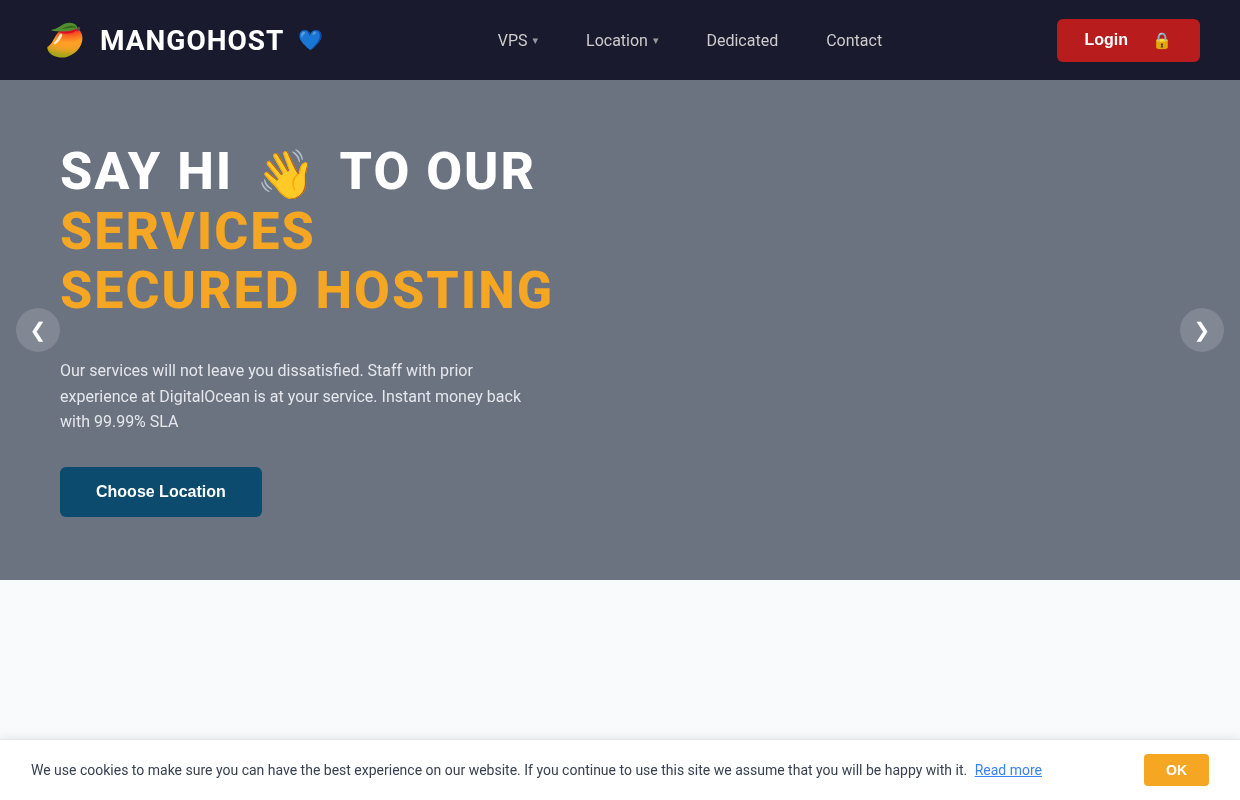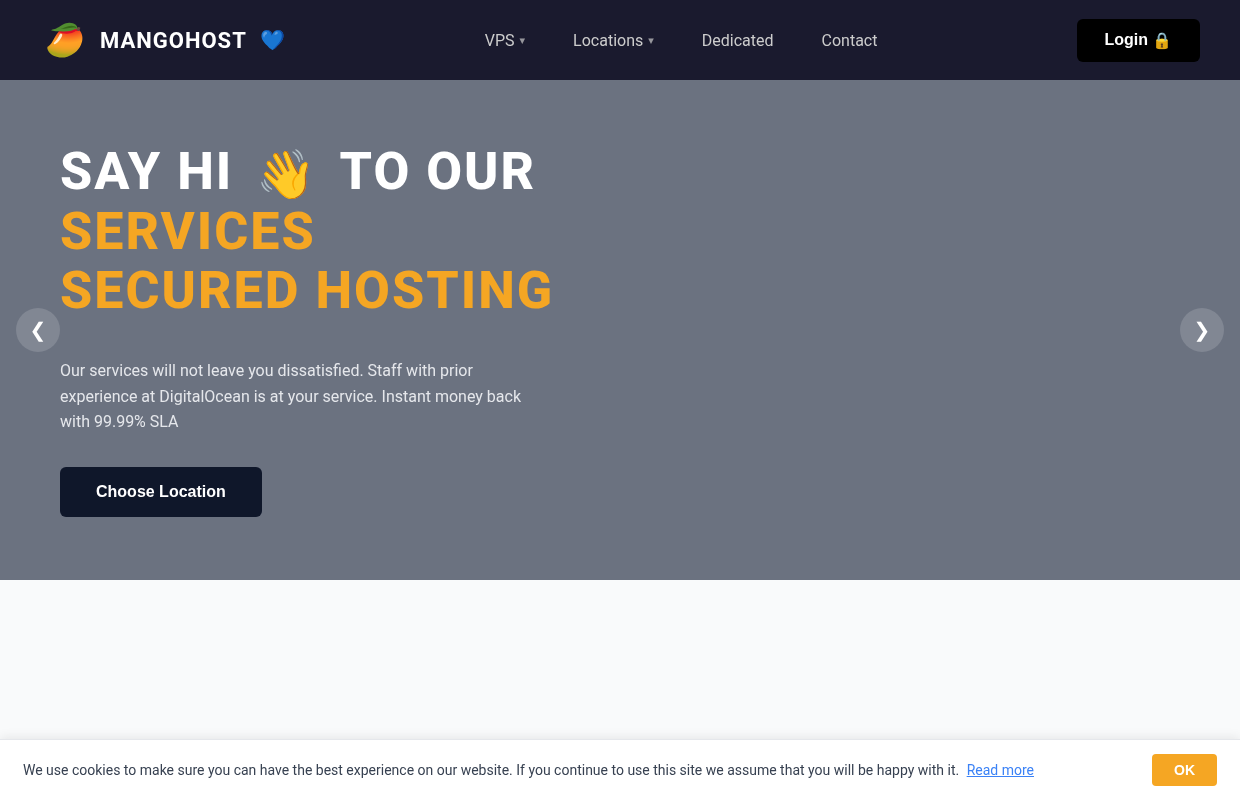--- a/index.html
+++ b/index.html
@@ -38,21 +38,21 @@
     .logo-icon {
       width: 50px;
       height: 50px;
       display: flex;
       align-items: center;
       justify-content: center;
       font-size: 32px;
     }
 
     .logo-text {
-      font-size: 22px;
+      font-size: 28px;
       font-weight: 700;
       color: #fff;
       letter-spacing: 1px;
       text-transform: uppercase;
     }
 
     .ukraine-flag {
       font-size: 20px;
       margin-left: 4px;
     }
@@ -74,31 +74,31 @@
       gap: 5px;
       transition: color 0.2s;
     }
 
     .nav-links .chevron {
       font-size: 11px;
       opacity: 0.7;
     }
 
     .login-btn {
-      background: #000000;
+      background: #b91c1c;
       color: #fff;
       border: none;
       padding: 12px 28px;
       font-size: 16px;
       font-weight: 600;
       border-radius: 6px;
       cursor: pointer;
       display: flex;
       align-items: center;
-      gap: 4px;
+      gap: 24px;
     }
 
     
     .hero {
       background: #6b7280;
       min-height: 500px;
       display: flex;
       align-items: center;
       position: relative;
       padding: 60px 60px;
@@ -130,21 +130,21 @@
     .hero-subtitle {
       font-size: 16px;
       color: #e5e7eb;
       margin-top: 37px;
       margin-bottom: 32px;
       line-height: 1.6;
       max-width: 480px;
     }
 
     .choose-location-btn {
-      background: #0f172a;
+      background: #0c4a6e;
       color: #fff;
       border: none;
       padding: 16px 36px;
       font-size: 16px;
       font-weight: 600;
       border-radius: 6px;
       cursor: pointer;
       text-decoration: none;
       display: inline-block;
     }
@@ -183,21 +183,21 @@
     }
 
     
     .cookie-banner {
       position: fixed;
       bottom: 0;
       left: 0;
       right: 0;
       background: #fff;
       border-top: 1px solid #e5e7eb;
-      padding: 14px 23px;
+      padding: 14px 31px;
       display: flex;
       align-items: center;
       justify-content: space-between;
       z-index: 9999;
       font-size: 14px;
       color: #374151;
       box-shadow: 0 -2px 10px rgba(0,0,0,0.08);
     }
 
     .cookie-text {
@@ -251,21 +251,21 @@
 
   <ul class="nav-links">
     <li>
       <a href="#">
         <span>VPS</span>
         <span class="chevron">▾</span>
       </a>
     </li>
     <li>
       <a href="#">
-        <span>Locations</span>
+        <span>Location</span>
         <span class="chevron">▾</span>
       </a>
     </li>
     <li>
       <a href="#">
         <span>Dedicated</span>
       </a>
     </li>
     <li>
       <a href="#">

